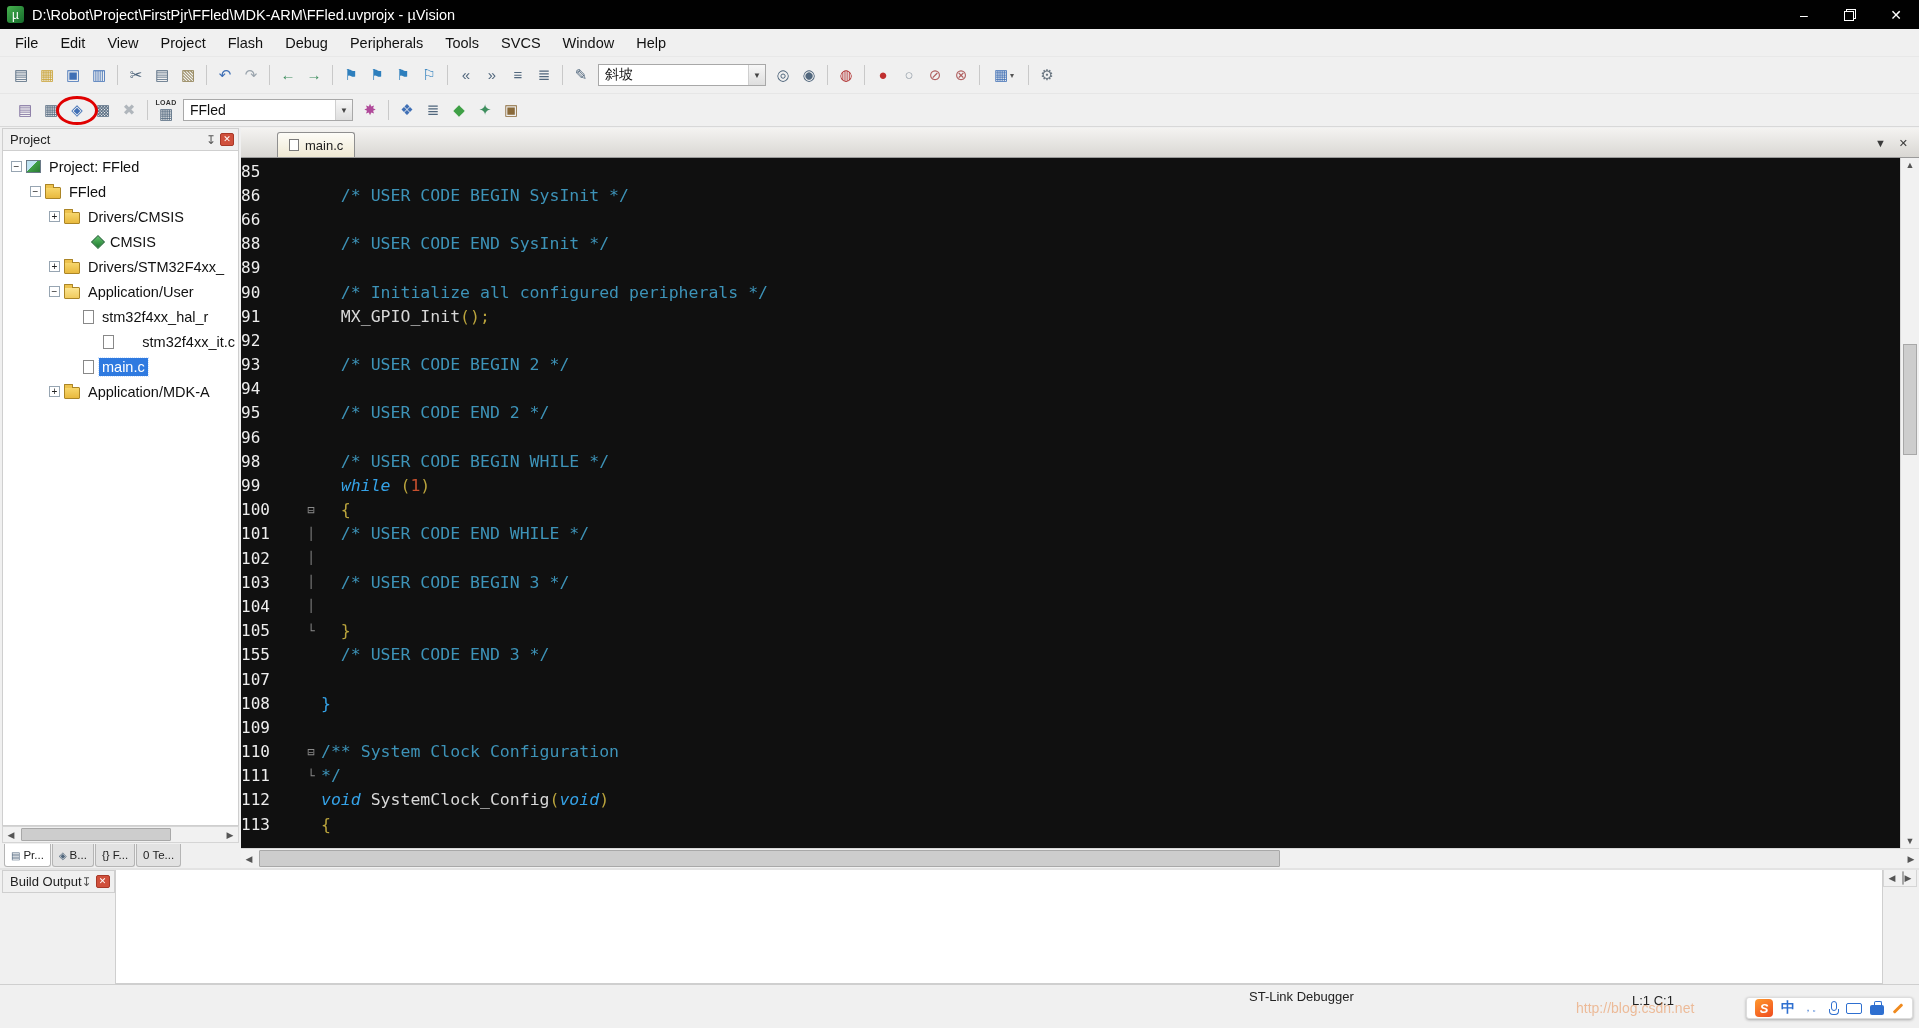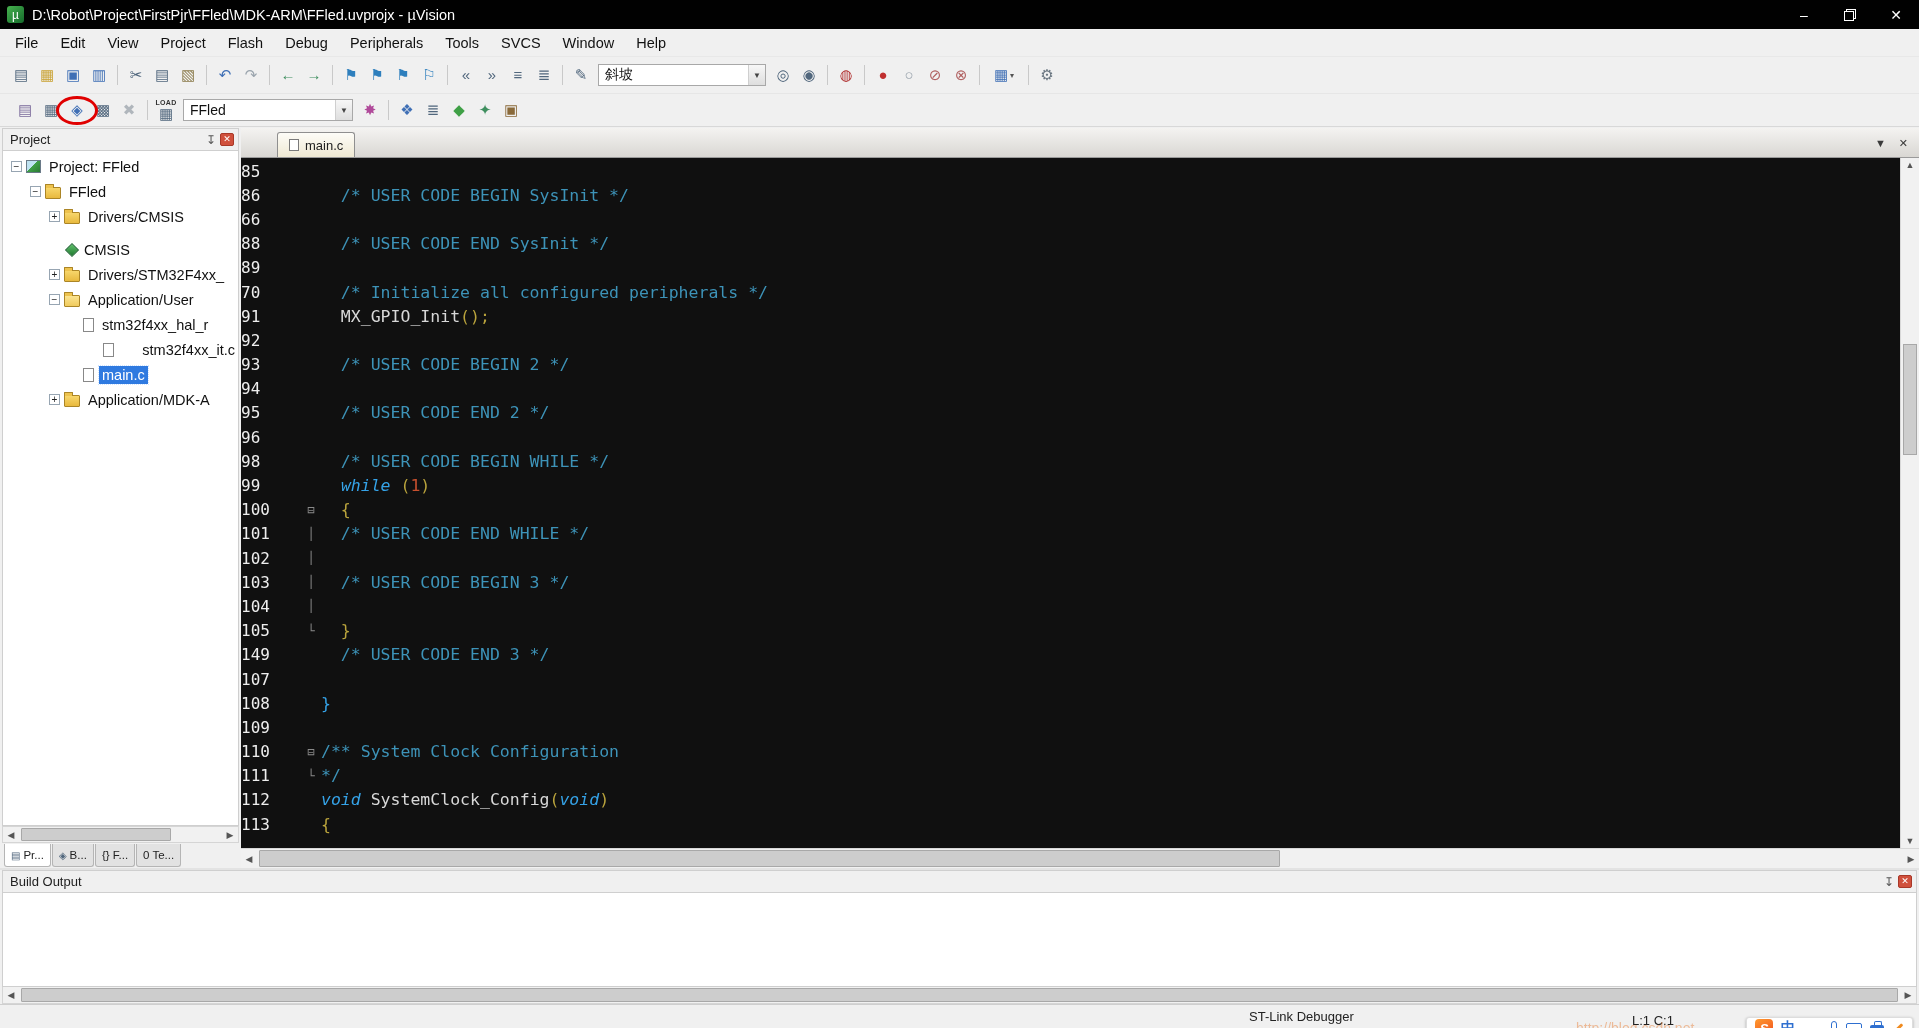--- a/index.html
+++ b/index.html
@@ -83,21 +83,21 @@
   .s-n{color:var(--number)}
   .s-y{color:var(--punct)}
   .s-p{color:var(--plain)}
   .s-b{color:var(--keyword)}
   .vscroll{width:19px;flex:none;background:#f1f1f1;border-left:1px solid #d8d8d8;position:relative}
   .vs-arrow{position:absolute;left:0;right:0;text-align:center;font-size:9px;color:#555}
   .vs-thumb{position:absolute;left:2px;right:2px;top:27%;height:16%;background:#cdcdcd;border:1px solid #a8a8a8}
   .e-hscroll{height:20px;border-top:1px solid #d8d8d8;background:#f1f1f1;display:flex;align-items:center;flex:none}
 
   
-  .bo{height:136px;display:flex;flex-direction:column;border-top:2px solid #e3e3e3;padding:0 2px}
+  .bo{height:116px;display:flex;flex-direction:row;border-top:2px solid #e3e3e3;padding:0 2px}
   .bo-content{flex:1;background:#fff;border:1px solid #cfcfcf;border-top:none}
   .bo-hscroll{height:17px;border:1px solid #d5d5d5;border-top:none;background:#f1f1f1;display:flex;align-items:center;flex:none}
 
   
   .statusbar{height:36px;position:relative;background:#f0f0f0;border-top:1px solid #cfcfcf;font-size:13px;color:#222}
   .sb-deb{position:absolute;left:1249px;top:4px}
   .sb-cur{position:absolute;left:1632px;top:8px}
   .watermark{position:absolute;left:1576px;bottom:4px;color:#e87a2e;opacity:.45;font-size:14px;z-index:1;white-space:nowrap}
   .ime{position:absolute;right:6px;bottom:1px;height:22px;background:#fff;border:1px solid #ddd;border-radius:3px;box-shadow:0 1px 3px rgba(0,0,0,.3);display:flex;align-items:center;gap:8px;padding:0 8px;z-index:2}
   .sg-logo{width:18px;height:18px;border-radius:4px;background:linear-gradient(150deg,#ff9a2e,#ef4a1e);color:#fff;font-weight:bold;font-style:italic;font-size:13px;display:flex;align-items:center;justify-content:center}
@@ -319,21 +319,21 @@
         <div class="t-row" style="padding-left: 27px;">
           <div class="t-exp">−</div>
           <div class="t-ico i-folder"></div>
           <div class="t-label">FFled</div>
         </div>
         <div class="t-row" style="padding-left: 46px;">
           <div class="t-exp">+</div>
           <div class="t-ico i-folder"></div>
           <div class="t-label">Drivers/CMSIS</div>
         </div>
-        <div class="t-row" style="padding-left: 46px; margin-top: 8px;">
+        <div class="t-row" style="padding-left: 72px;">
           <div class="t-exp empty"></div>
           <div class="t-ico i-cmsis"></div>
           <div class="t-label">CMSIS</div>
         </div>
         <div class="t-row" style="padding-left: 46px;">
           <div class="t-exp">+</div>
           <div class="t-ico i-folder"></div>
           <div class="t-label">Drivers/STM32F4xx_</div>
         </div>
         <div class="t-row" style="padding-left: 46px;">
@@ -398,36 +398,36 @@
         <span>✕</span>
       </div>
     </div>
     <div class="codewrap">
       <div class="codehost" id="code-host">
           <div class="crow"><div class="ln">85</div><div class="fold"></div><div class="codetext"></div></div>
           <div class="crow"><div class="ln">86</div><div class="fold"></div><div class="codetext"><span class="s-c">  /* USER CODE BEGIN SysInit */</span></div></div>
           <div class="crow"><div class="ln">66</div><div class="fold"></div><div class="codetext"></div></div>
           <div class="crow"><div class="ln">88</div><div class="fold"></div><div class="codetext"><span class="s-c">  /* USER CODE END SysInit */</span></div></div>
           <div class="crow"><div class="ln">89</div><div class="fold"></div><div class="codetext"></div></div>
-          <div class="crow"><div class="ln">70</div><div class="fold"></div><div class="codetext"><span class="s-c">  /* Initialize all configured peripherals */</span></div></div>
+          <div class="crow"><div class="ln">90</div><div class="fold"></div><div class="codetext"><span class="s-c">  /* Initialize all configured peripherals */</span></div></div>
           <div class="crow"><div class="ln">91</div><div class="fold"></div><div class="codetext"><span class="s-p">  MX_GPIO_Init</span><span class="s-y">();</span></div></div>
           <div class="crow"><div class="ln">92</div><div class="fold"></div><div class="codetext"></div></div>
           <div class="crow"><div class="ln">93</div><div class="fold"></div><div class="codetext"><span class="s-c">  /* USER CODE BEGIN 2 */</span></div></div>
           <div class="crow"><div class="ln">94</div><div class="fold"></div><div class="codetext"></div></div>
           <div class="crow"><div class="ln">95</div><div class="fold"></div><div class="codetext"><span class="s-c">  /* USER CODE END 2 */</span></div></div>
           <div class="crow"><div class="ln">96</div><div class="fold"></div><div class="codetext"></div></div>
           <div class="crow"><div class="ln">98</div><div class="fold"></div><div class="codetext"><span class="s-c">  /* USER CODE BEGIN WHILE */</span></div></div>
           <div class="crow"><div class="ln">99</div><div class="fold"></div><div class="codetext"><span class="s-p">  </span><span class="s-k">while</span><span class="s-p"> </span><span class="s-y">(</span><span class="s-n">1</span><span class="s-y">)</span></div></div>
           <div class="crow"><div class="ln">100</div><div class="fold">⊟</div><div class="codetext"><span class="s-y">  {</span></div></div>
           <div class="crow"><div class="ln">101</div><div class="fold">│</div><div class="codetext"><span class="s-c">  /* USER CODE END WHILE */</span></div></div>
           <div class="crow"><div class="ln">102</div><div class="fold">│</div><div class="codetext"></div></div>
           <div class="crow"><div class="ln">103</div><div class="fold">│</div><div class="codetext"><span class="s-c">  /* USER CODE BEGIN 3 */</span></div></div>
           <div class="crow"><div class="ln">104</div><div class="fold">│</div><div class="codetext"></div></div>
           <div class="crow"><div class="ln">105</div><div class="fold">└</div><div class="codetext"><span class="s-y">  }</span></div></div>
-          <div class="crow"><div class="ln">149</div><div class="fold"></div><div class="codetext"><span class="s-c">  /* USER CODE END 3 */</span></div></div>
+          <div class="crow"><div class="ln">155</div><div class="fold"></div><div class="codetext"><span class="s-c">  /* USER CODE END 3 */</span></div></div>
           <div class="crow"><div class="ln">107</div><div class="fold"></div><div class="codetext"></div></div>
           <div class="crow"><div class="ln">108</div><div class="fold"></div><div class="codetext"><span class="s-b">}</span></div></div>
           <div class="crow"><div class="ln">109</div><div class="fold"></div><div class="codetext"></div></div>
           <div class="crow"><div class="ln">110</div><div class="fold">⊟</div><div class="codetext"><span class="s-c">/** System Clock Configuration</span></div></div>
           <div class="crow"><div class="ln">111</div><div class="fold">└</div><div class="codetext"><span class="s-c">*/</span></div></div>
           <div class="crow"><div class="ln">112</div><div class="fold"></div><div class="codetext"><span class="s-k">void</span><span class="s-p"> SystemClock_Config</span><span class="s-y">(</span><span class="s-k">void</span><span class="s-y">)</span></div></div>
           <div class="crow"><div class="ln">113</div><div class="fold"></div><div class="codetext"><span class="s-y">{</span></div></div>
         </div>
       <div class="vscroll">
         <span class="vs-arrow" style="top:2px">▲</span>

